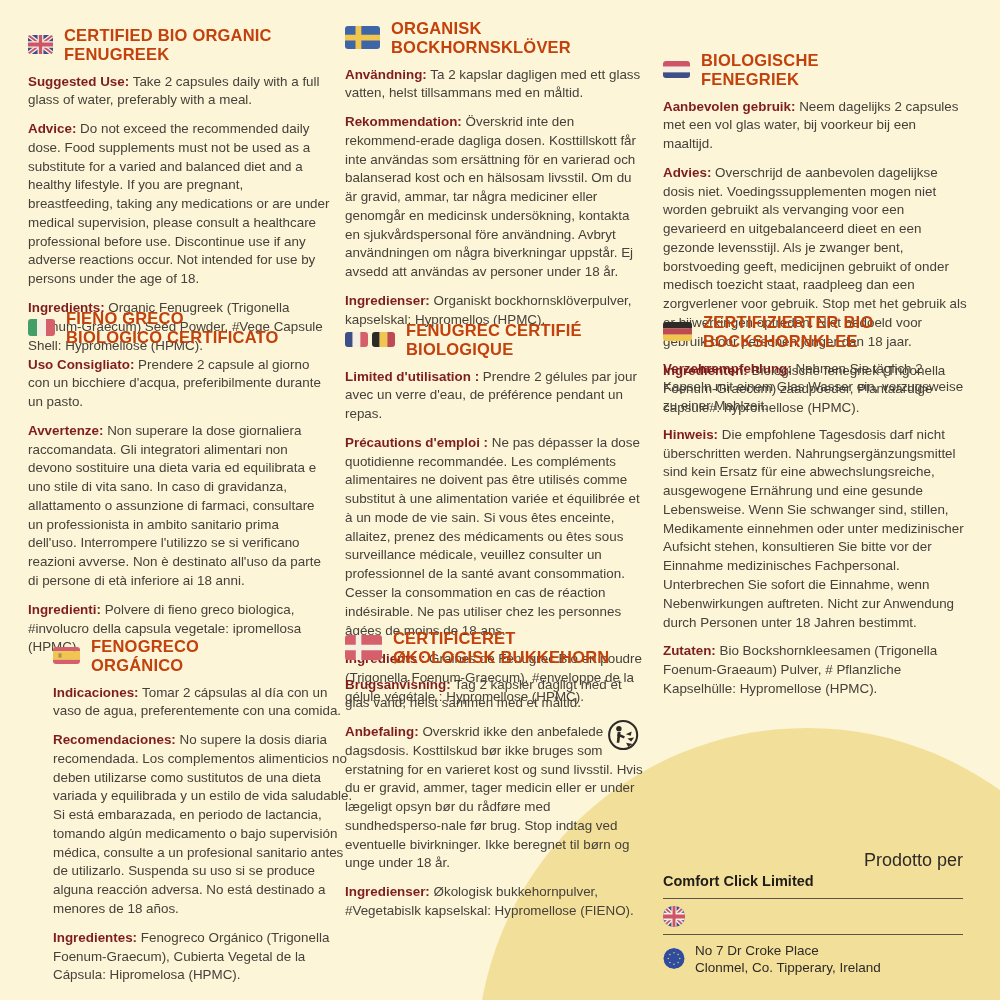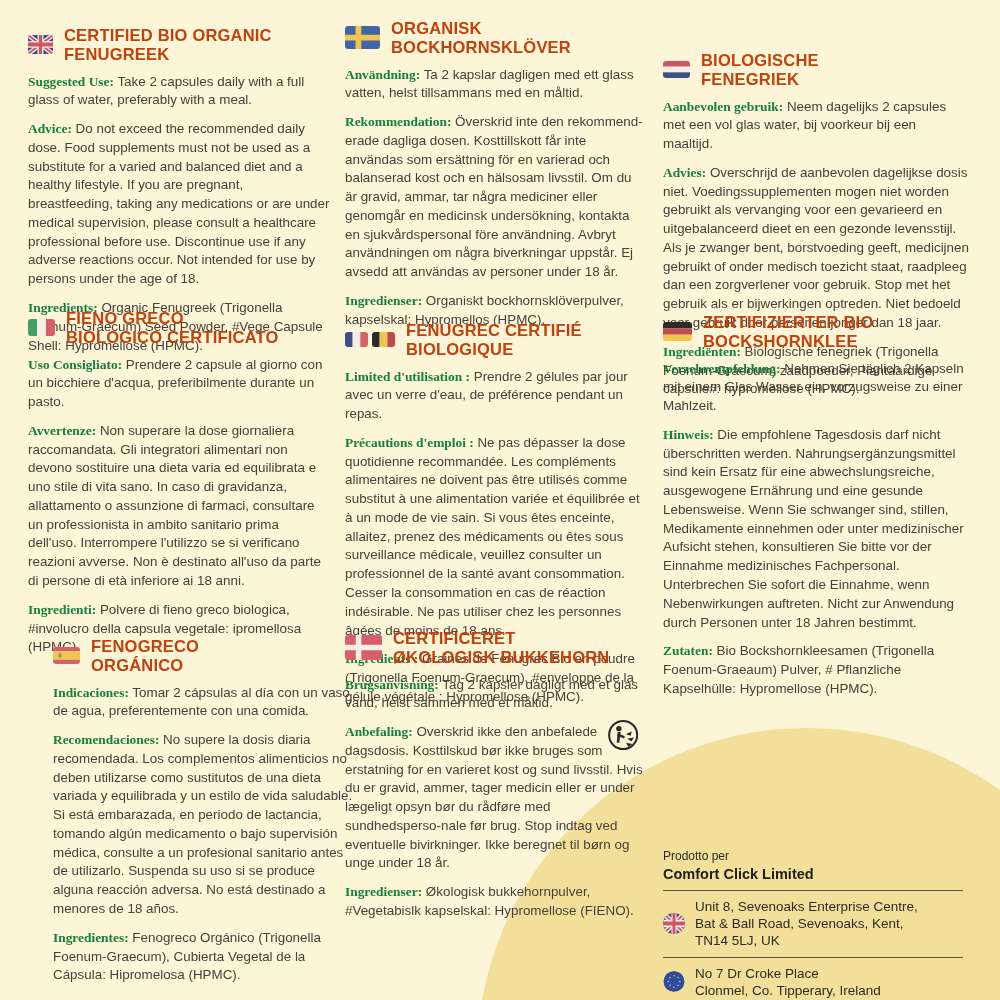--- a/index.html
+++ b/index.html
@@ -16,26 +16,26 @@
   .block{position:absolute;}
   .block-header{display:flex;align-items:center;gap:11px;margin-bottom:9px;}
   .flags{display:flex;gap:4px;flex:0 0 auto;}
   .flag{display:inline-block;border-radius:3px;overflow:hidden;line-height:0;flex:0 0 auto;}
   .flag svg{display:block;width:100%;height:100%;}
   .title{
     font-weight:bold;font-size:16.5px;line-height:1.14;color:#c2410c;
     letter-spacing:.2px;
   }
   .sec{margin:0 0 10px 0;font-size:13.4px;line-height:1.4;color:#46413A;}
-  .sec b{color:#15803d;font-family:Liberation Serif, serif;}
+  .sec b{color:#7f1d1d;}
   .triman-wrap{text-align:right;margin-top:2px;padding-right:6px;}
   .triman-wrap svg{width:34px;height:36px;}
   
   .footer{position:absolute;left:663px;top:849px;width:300px;color:#2A2722;}
-  .footer .small{font-size:12px;line-height:1.3;color:#2E2A26;}
+  .footer .small{font-size:18px;line-height:1.3;color:#2E2A26;text-align:right;}
   .footer .company{font-size:14.5px;font-weight:bold;line-height:1.25;color:#1F1C19;}
   .rule{border:none;border-top:1px solid #5B5546;margin:7px 0 7px 0;height:0;}
   .addr-row{display:flex;gap:10px;align-items:center;}
   .addr-icon{flex:0 0 22px;display:flex;justify-content:center;}
   .addr-lines{font-size:13.5px;line-height:1.28;color:#2E2A26;}
 </style>
 </head>
 <body style="background: rgb(252, 245, 216);">
 
 <div class="bg-circle" style="background: rgb(242, 224, 154);"></div>
@@ -248,25 +248,20 @@
   <div class="addr-row">
     <span class="addr-icon flag" style="width:21px;height:21px;border-radius:50%;">
         <svg viewBox="0 0 60 40" preserveAspectRatio="none">
           <rect x="0" y="0" width="60" height="40" fill="#3E4E87"></rect>
           <path d="M0,0 60,40 M60,0 0,40" stroke="#F6F0E3" stroke-width="10"></path>
           <path d="M0,0 60,40 M60,0 0,40" stroke="#CE5568" stroke-width="4"></path>
           <path d="M30,0 V40 M0,20 H60" stroke="#F6F0E3" stroke-width="14"></path>
           <path d="M30,0 V40 M0,20 H60" stroke="#CE5568" stroke-width="8"></path>
         </svg>
       </span>
-    <div class="addr-lines">
-      <div>Unit 8, Sevenoaks Enterprise Centre,</div>
-      <div>Bat &amp; Ball Road, Sevenoaks, Kent,</div>
-      <div>TN14 5LJ, UK</div>
-    </div>
   </div>
   <hr class="rule">
   <div class="addr-row">
     <span class="addr-icon flag" style="width:21px;height:21px;border-radius:50%;">
         <svg viewBox="0 0 40 40">
           <circle cx="20" cy="20" r="20" fill="#2F4DA0"></circle>
           <circle cx="31" cy="20" r="1.5" fill="#F0C64E"></circle>
           <circle cx="27.77817459305202" cy="27.77817459305202" r="1.5" fill="#F0C64E"></circle>
           <circle cx="20" cy="31" r="1.5" fill="#F0C64E"></circle>
           <circle cx="12.221825406947978" cy="27.77817459305202" r="1.5" fill="#F0C64E"></circle>

